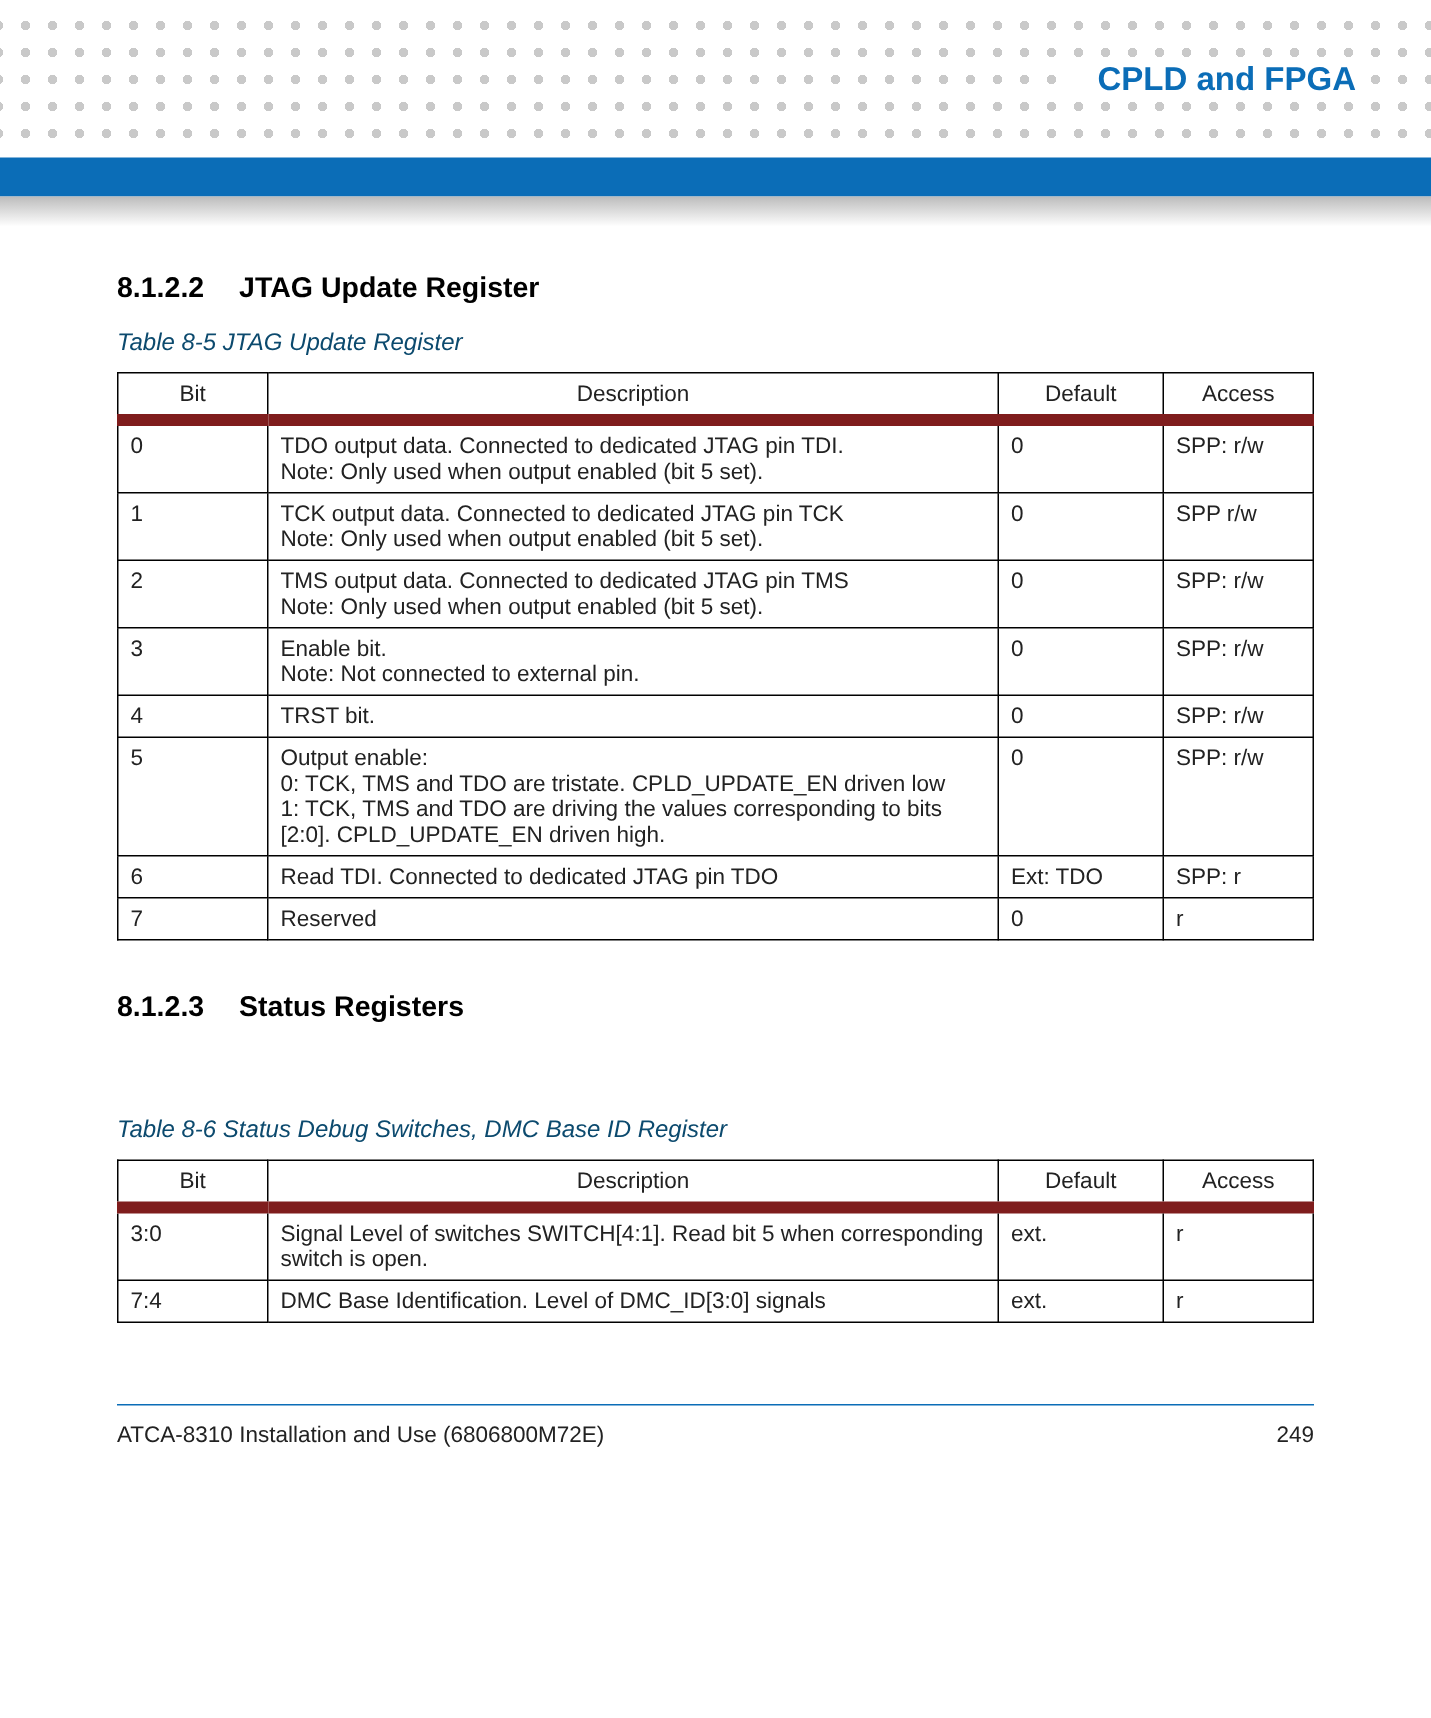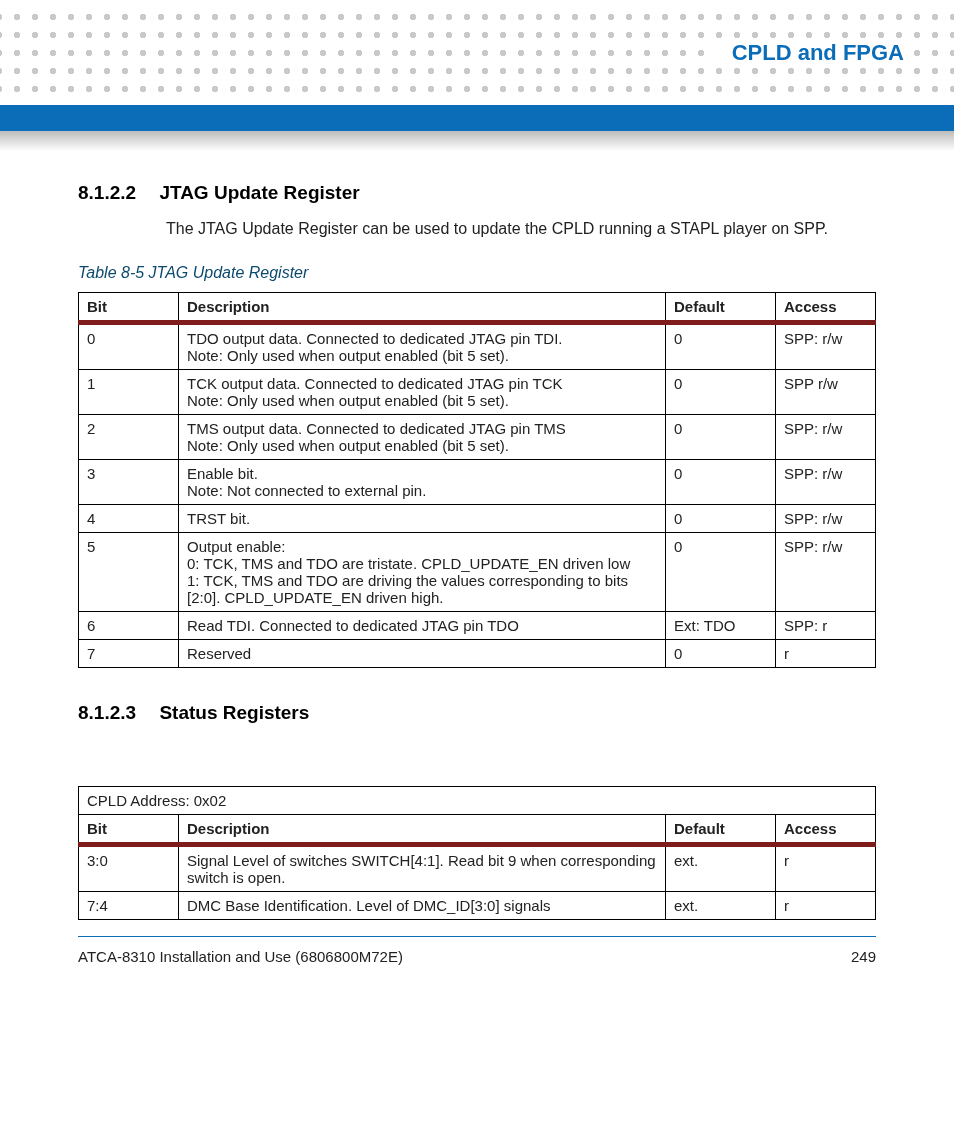--- a/index.html
+++ b/index.html
@@ -88,22 +88,23 @@
     border: 1px solid #000;
     text-align: left;
     vertical-align: top;
     padding: 5px 8px;
     font-weight: 400;
   }
   table.reg .addr-row td {
     font-weight: 400;
   }
   table.reg .hdr td {
-    border-bottom: 5px solid #7f1d1d;
-    font-weight: 700;
+    border-bottom: 8px solid #7f1d1d;
+    font-weight: 400;
+    text-align: center;
   }
   table.reg col.c-bit { width: 100px; }
   table.reg col.c-desc { width: auto; }
   table.reg col.c-def { width: 110px; }
   table.reg col.c-acc { width: 100px; }
   .footer-rule {
     position: absolute;
     bottom: 52px;
     left: 78px; right: 78px;
     border-top: 1.5px solid #0b6db7;
@@ -125,21 +126,20 @@
   <div class="header-dots"></div>
   <div class="chapter">CPLD and FPGA</div>
   <div class="blue-bar"></div>
   <div class="gradient-bar"></div>
 
   <div class="content">
     <h3 class="sec">
       <span class="num">8.1.2.2</span>
       <span>JTAG Update Register</span>
     </h3>
-    <p class="body">The JTAG Update Register can be used to update the CPLD running a STAPL player on SPP.</p>
 
     <div class="table-caption">Table 8-5 JTAG Update Register</div>
     <table class="reg">
       <colgroup>
           <col class="c-bit">
           <col class="c-desc">
           <col class="c-def">
           <col class="c-acc">
         </colgroup>
       <tbody>
@@ -199,40 +199,38 @@
           </tr>
         </tbody>
     </table>
 
     <h3 class="sec">
       <span class="num">8.1.2.3</span>
       <span>Status Registers</span>
     </h3>
     <div style="height:46px"></div>
 
+    <div class="table-caption">Table 8-6 Status Debug Switches, DMC Base ID Register</div>
     <table class="reg">
       <colgroup>
           <col class="c-bit">
           <col class="c-desc">
           <col class="c-def">
           <col class="c-acc">
         </colgroup>
       <tbody>
-          <tr class="addr-row">
-            <td colspan="4">CPLD Address: 0x02</td>
-          </tr>
           <tr class="hdr">
             <td>Bit</td>
             <td>Description</td>
             <td>Default</td>
             <td>Access</td>
           </tr>
           <tr>
             <td>3:0</td>
-            <td>Signal Level of switches SWITCH[4:1]. Read bit 9 when corresponding switch is open.</td>
+            <td>Signal Level of switches SWITCH[4:1]. Read bit 5 when corresponding switch is open.</td>
             <td>ext.</td>
             <td>r</td>
           </tr>
           <tr>
             <td>7:4</td>
             <td>DMC Base Identification. Level of DMC_ID[3:0] signals</td>
             <td>ext.</td>
             <td>r</td>
           </tr>
         </tbody>

